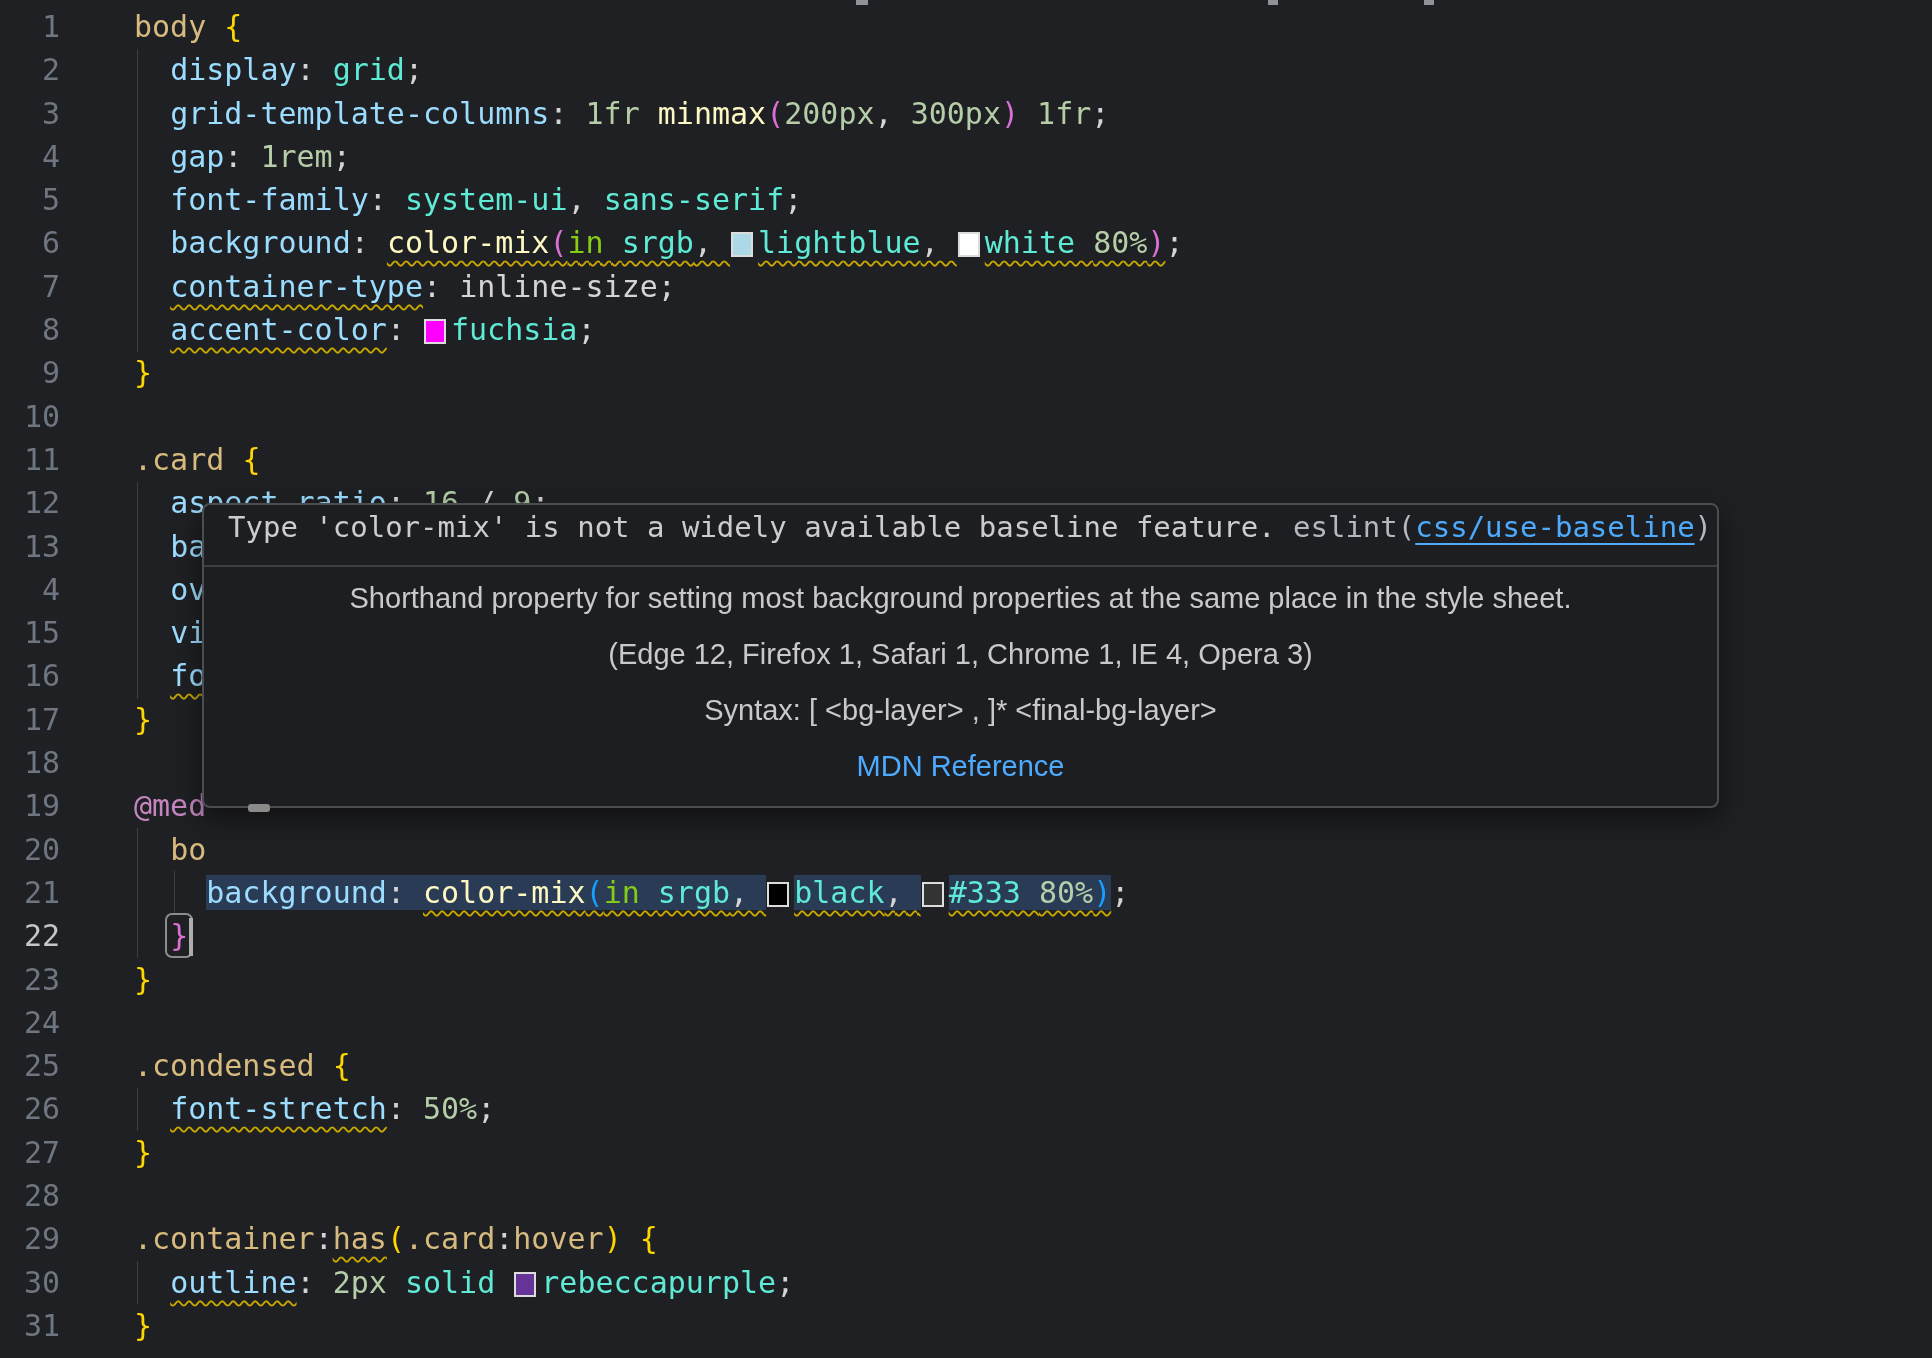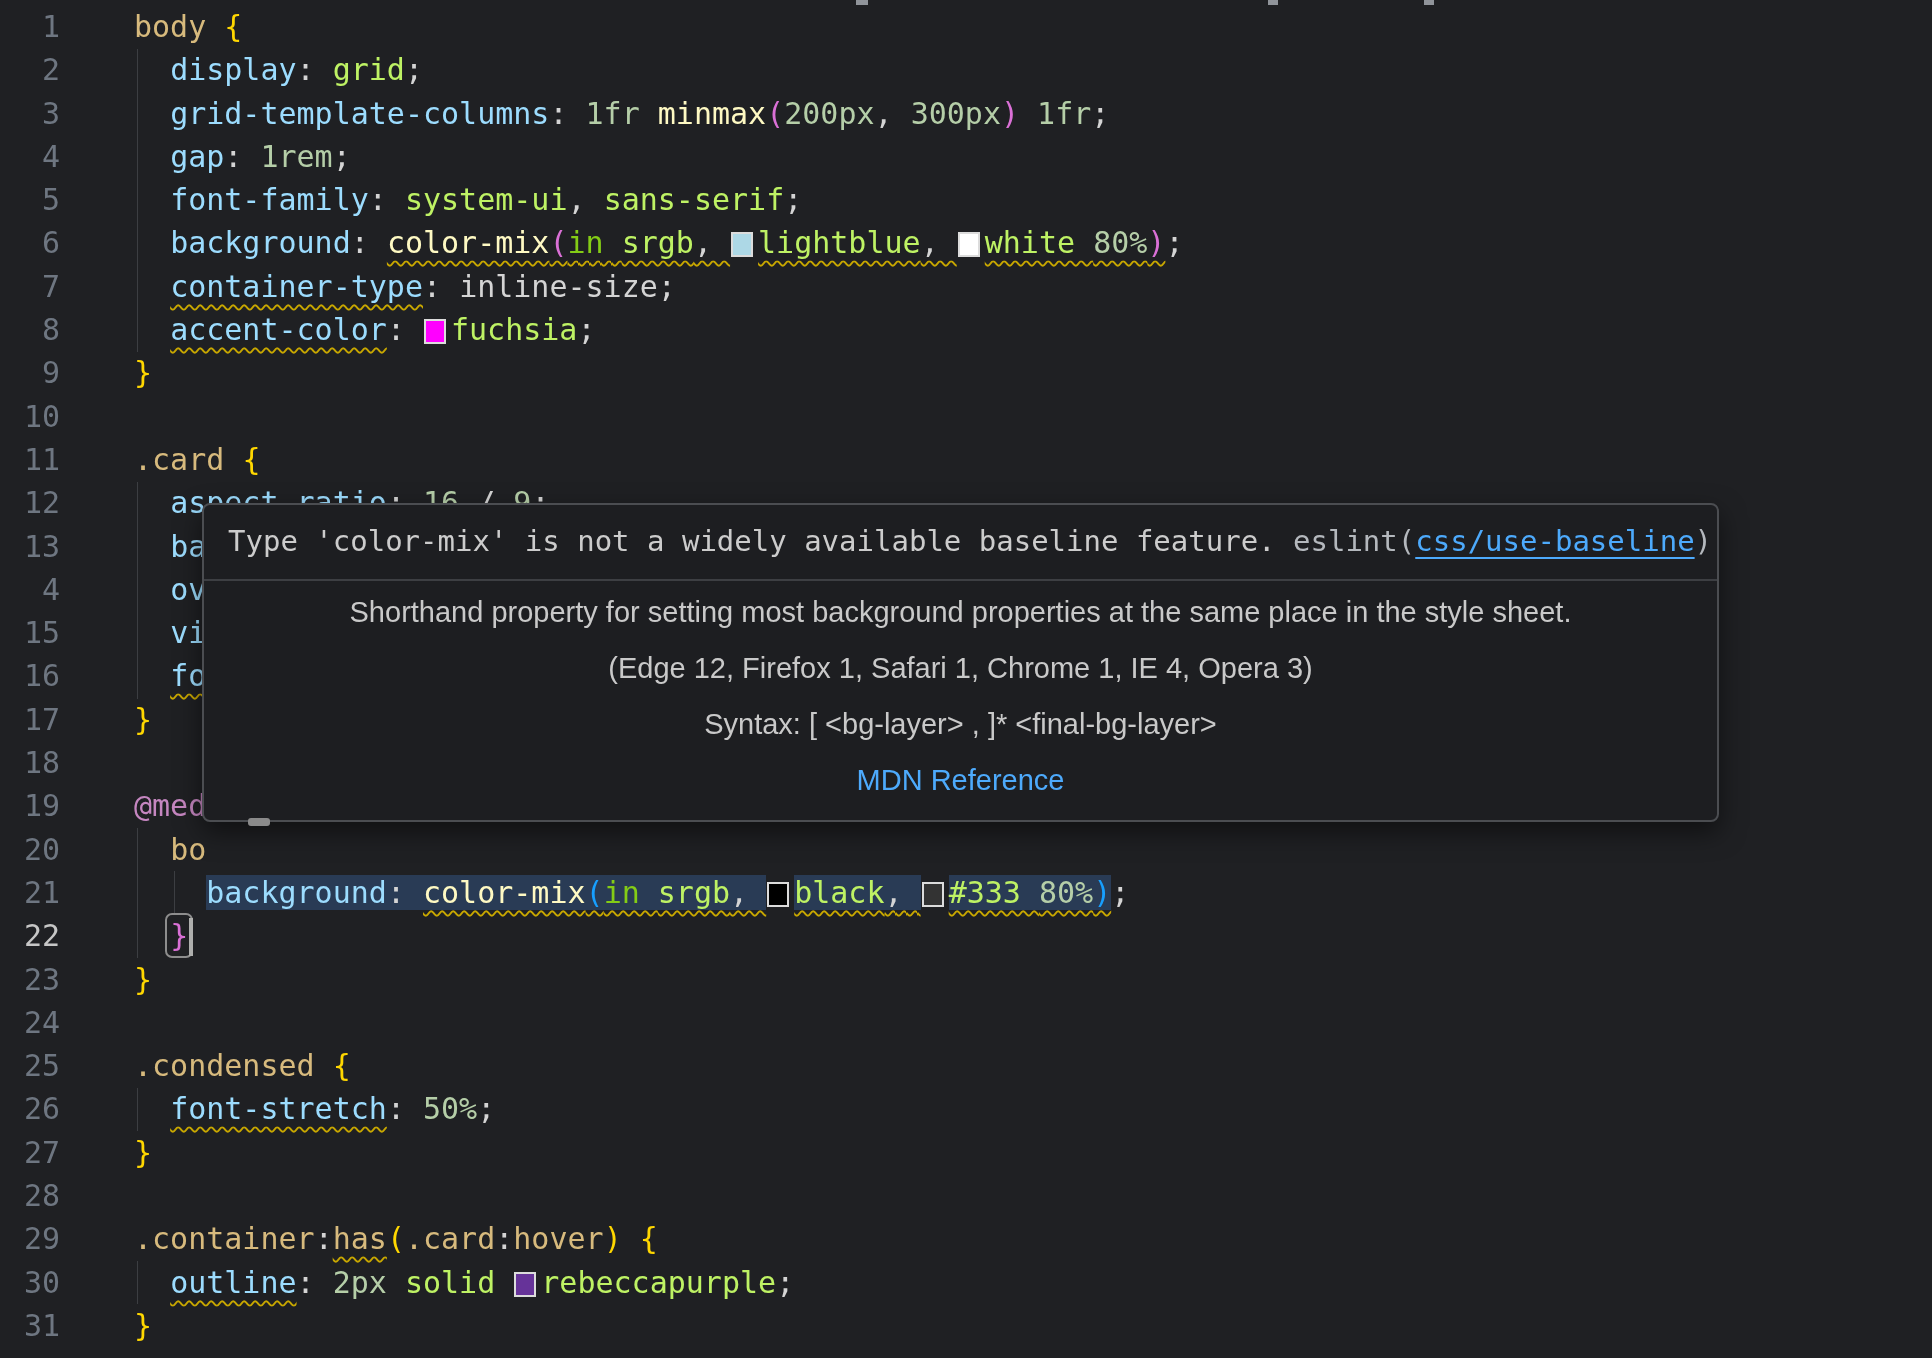--- a/index.html
+++ b/index.html
@@ -15,21 +15,21 @@
   .line { position:relative; height:43.3px; white-space:pre; }
   .ln {
     position:absolute; left:0; top:0; width:60px;
     text-align:right; color:#6e7681; user-select:none; cursor:default;
   }
   .ln.active { color:#c6c6c6; }
   .code { position:absolute; left:134px; top:0; white-space:pre; }
   
   .tk-sel   { color:#d7ba7d; }
   .tk-prop  { color:#9cdcfe; }
-  .tk-val   { color:#bef264; }
+  .tk-val   { color:#5eead4; }
   .tk-num   { color:#b5cea8;text-align:right; }
   .tk-fn    { color:#fef9c3; }
   .tk-kw    { color:#84cc16; }
   .tk-pun   { color:#d4d4d4; }
   .tk-plain { color:#d4d4d4; }
   .tk-b1    { color:#ffd700; }
   .tk-b2    { color:#da70d6; }
   .tk-b3    { color:#179fff; }
   .tk-at    { color:#c586c0; }
   .tk-ws    { color:#d4d4d4; }
@@ -52,21 +52,21 @@
   .cursor { position:absolute; width:4px; background:#aeafad; }
   .frag { position:absolute; background:#90949a; }
   
   .hover {
     position:absolute; left:202px; top:503px; width:1517px;
     background:#1d1e21; border:2px solid #4b4d51; border-radius:8px;
     box-shadow:0 10px 26px rgba(0,0,0,.5);
     color:#c9c9c9; z-index:10; cursor:default;
   }
   .hover-header {
-    padding:18px 24px 20px;
+    padding:4px 24px 20px;
     font-family:"DejaVu Sans Mono","Liberation Mono",monospace;
     font-size:29px; line-height:36px;
     border-bottom:2px solid #3d3f43; color:#cccccc;
     white-space:pre;
   }
   .hover-header .dim { color:#b4b8bd; }
   .hover-link {
     color:#4daafc; text-decoration:none; cursor:pointer;
   }
   .hover-header .hover-link {

